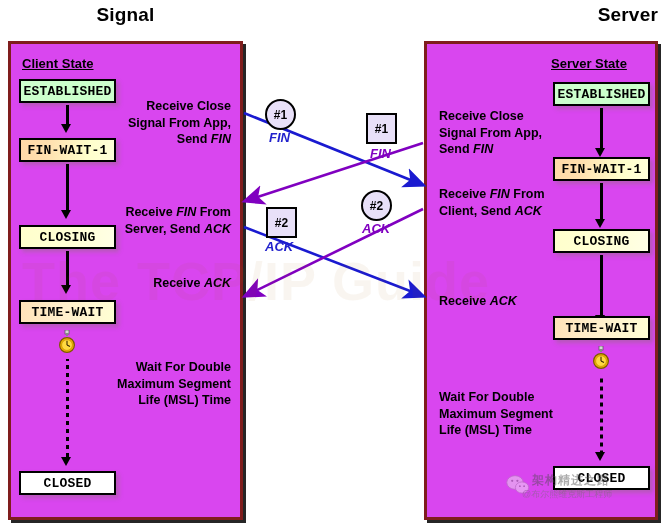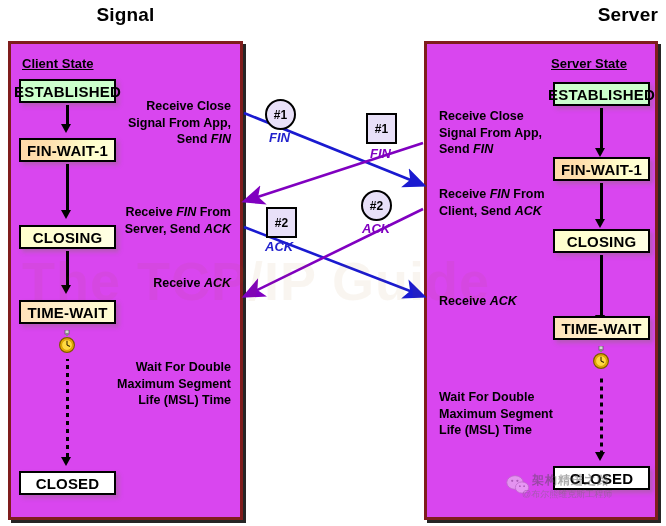--- a/index.html
+++ b/index.html
@@ -25,23 +25,23 @@
   #server-panel{left:424px;top:41px;width:234px;height:479px;}
 
   .panel-heading{
     position:absolute;font-size:13px;font-weight:bold;color:#000;
     text-decoration:underline;white-space:nowrap;
   }
 
   
   .state{
     position:absolute;box-sizing:border-box;border:2.5px solid #000;
-    height:24px;width:97px;font-size:15px;font-weight:bold;color:#000;
+    height:24px;width:97px;font-size:13px;font-weight:bold;color:#000;
     display:flex;align-items:center;justify-content:center;
-    letter-spacing:.2px;box-shadow:3px 3px 4px rgba(120,120,90,.35);
+    letter-spacing:.2px;box-shadow:3px 3px 4px rgba(120,120,90,.35);font-family:Liberation Mono, monospace;
   }
   .st-established{background:#ccffcc;}
   .st-finwait{background:linear-gradient(100deg,#ffd9a8 0%,#ffdfae 28%,#ffffcc 72%,#ffffd9 100%);}
   .st-closing{background:linear-gradient(100deg,#ffffcc 0%,#ffffd6 60%,#ffffe6 100%);}
   .st-timewait{background:linear-gradient(100deg,#ffe2b8 0%,#ffeecb 40%,#ffffd4 100%);}
   .st-closed{background:#ffffff;}
 
   
   .vline{position:absolute;width:2.5px;background:#000;}
   .vhead{

